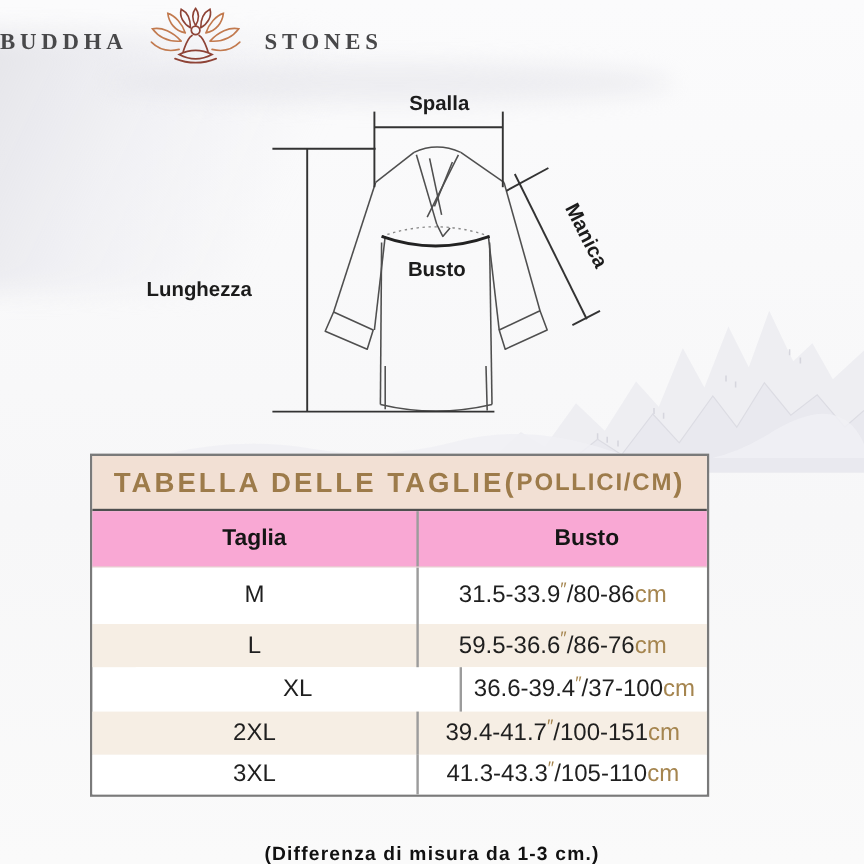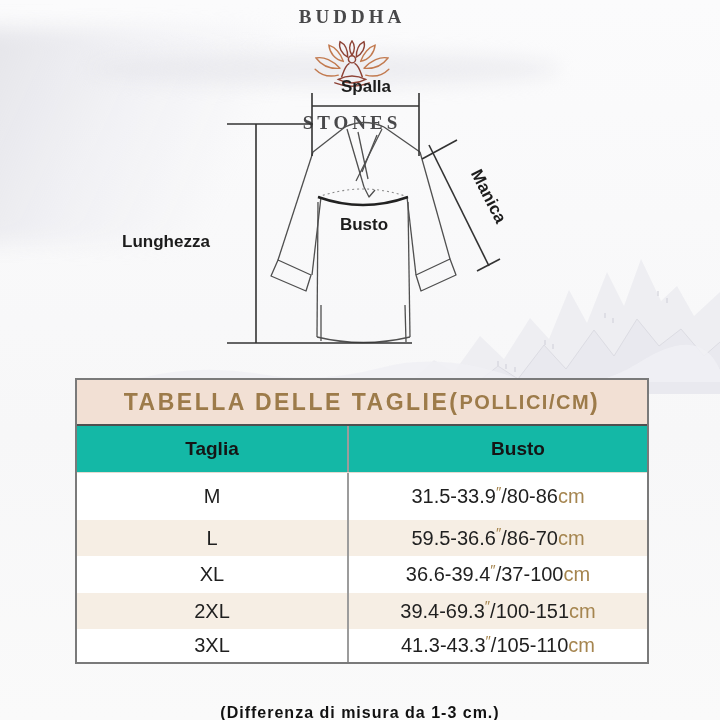--- a/index.html
+++ b/index.html
@@ -9,42 +9,42 @@
   
   .wash-tl{position:absolute;left:-50px;top:28px;width:430px;height:215px;
     background:linear-gradient(115deg,rgba(221,221,227,.85) 0%,rgba(233,233,239,.5) 38%,rgba(250,250,251,0) 66%);
     border-radius:0 45% 72% 0 / 0 60% 85% 0;filter:blur(10px);}
   .wash-band{position:absolute;left:90px;top:52px;width:470px;height:34px;background:rgba(226,226,232,.5);
     border-radius:50%;filter:blur(9px);}
   .mountains{position:absolute;left:408px;top:232px;}
   .foothills{position:absolute;left:140px;top:330px;}
 
   
-  .brand{position:absolute;top:6px;left:0;right:16px;display:flex;align-items:center;justify-content:flex-start;gap:12px;flex-direction:column;}
+  .brand{position:absolute;top:6px;left:0;right:16px;display:flex;align-items:center;justify-content:flex-start;gap:12px;}
   .brand-word{font-family:"Liberation Serif",serif;font-size:19px;font-weight:600;letter-spacing:4px;color:var(--brand-text,#48484a);}
 
   
   .diagram{position:absolute;left:95px;top:70px;}
   .dia-label{font-family:"Liberation Sans",sans-serif;font-weight:bold;font-size:17px;fill:var(--label-text,#1c1c1c);}
 
   
-  .size-table{position:absolute;left:75px;top:378px;width:574px;border:2px solid var(--table-border,#7a7a7a);background:#fff;box-sizing:border-box;}
+  .size-table{position:absolute;left:75px;top:378px;width:516px;border:2px solid var(--table-border,#7a7a7a);background:#fff;box-sizing:border-box;}
   .t-title{height:44px;background:var(--title-band-bg,#f2e0d4);border-bottom:2px solid #4f4f4f;display:flex;align-items:center;justify-content:center;color:var(--title-text,#9d7b4a);font-weight:bold;}
   .t-main,.t-paren{font-size:23px;letter-spacing:2.5px;}
   .t-units{font-size:20px;letter-spacing:1.5px;}
-  .t-head{height:46px;display:flex;background:#14b8a6;border-bottom:1px solid #e3dbd1;gap:40px;}
+  .t-head{height:46px;display:flex;background:#f9a8d4;border-bottom:1px solid #e3dbd1;gap:40px;}
   .t-head .hc{display:flex;align-items:center;justify-content:center;font-weight:bold;font-size:19px;color:#151515;}
   .hc1,.tc1{width:272px;border-right:2px solid #9c9c9c;box-sizing:border-box;}
   .hc2,.tc2{flex:1;}
   .trow{display:flex;}
   .trow:nth-child(odd){background:#fff;}
   .trow:nth-child(even){background:var(--row-alt-bg,#f6eee4);}
   .trow:nth-child(1){height:47px;}
   .trow:nth-child(2){height:36px;}
-  .trow:nth-child(3){height:37px;}
+  .trow:nth-child(3){height:37px;margin-left:36px;}
   .trow:nth-child(4){height:36px;}
   .trow:nth-child(5){height:33px;}
   .tc{display:flex;align-items:center;justify-content:center;font-size:20px;color:#1f1f1f;}
   .tc2 span{white-space:pre;}
   .u{color:var(--unit-text,#a5854f);}
   .mark{color:var(--unit-text,#a5854f);font-size:0.75em;position:relative;top:-0.35em;}
 
   .footer-note{position:absolute;left:0;right:0;top:704px;text-align:center;font-weight:bold;font-size:16px;letter-spacing:1px;color:#111;}
 </style>
 </head>
@@ -164,38 +164,38 @@
             <span>80-86</span>
             <span class="u">cm</span>
           </div>
         </div>
         <div class="trow">
           <div class="tc tc1">L</div>
           <div class="tc tc2">
             <span>59.5-36.6</span>
             <span class="mark">″</span>
             <span>/</span>
-            <span>86-70</span>
+            <span>86-76</span>
             <span class="u">cm</span>
           </div>
         </div>
         <div class="trow">
           <div class="tc tc1">XL</div>
           <div class="tc tc2">
             <span>36.6-39.4</span>
             <span class="mark">″</span>
             <span>/</span>
             <span>37-100</span>
             <span class="u">cm</span>
           </div>
         </div>
         <div class="trow">
           <div class="tc tc1">2XL</div>
           <div class="tc tc2">
-            <span>39.4-69.3</span>
+            <span>39.4-41.7</span>
             <span class="mark">″</span>
             <span>/</span>
             <span>100-151</span>
             <span class="u">cm</span>
           </div>
         </div>
         <div class="trow">
           <div class="tc tc1">3XL</div>
           <div class="tc tc2">
             <span>41.3-43.3</span>

